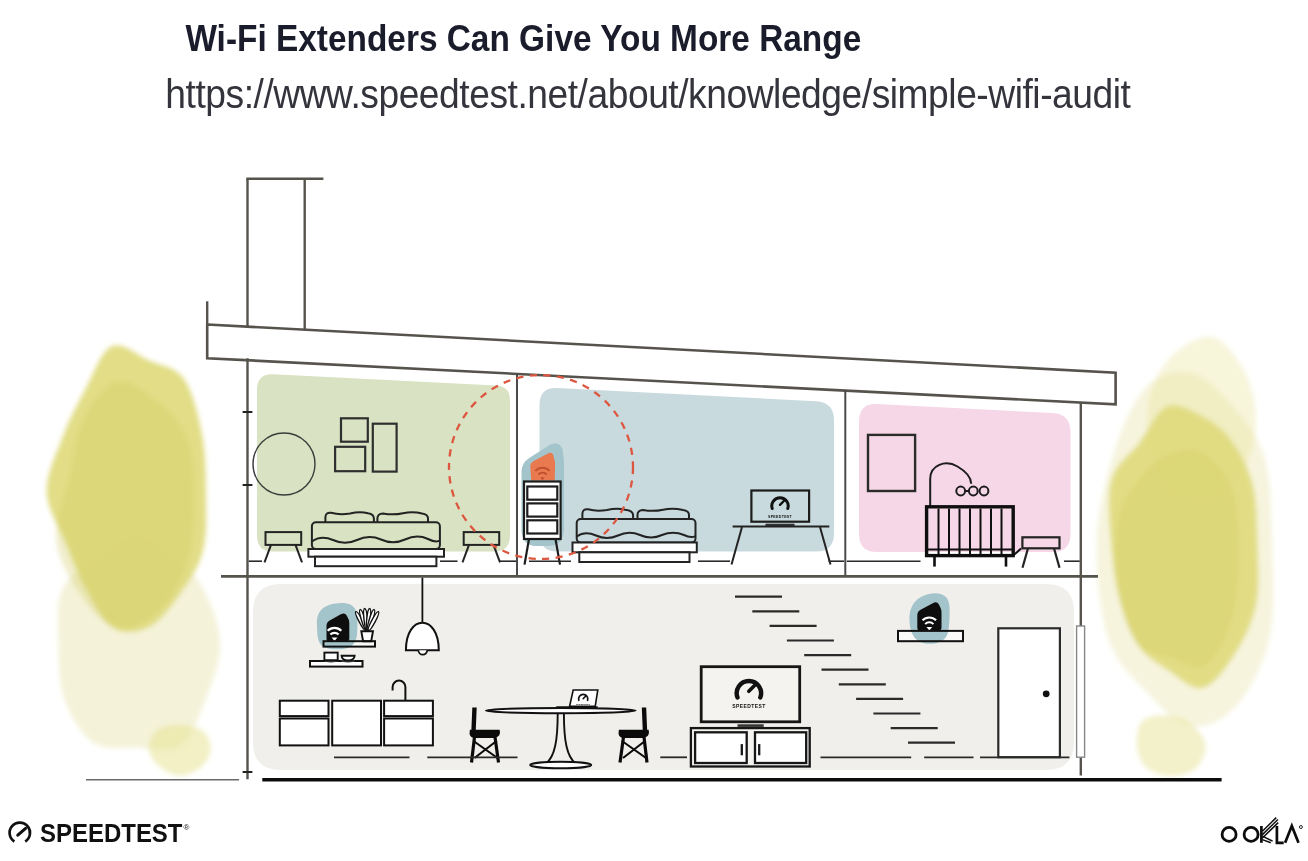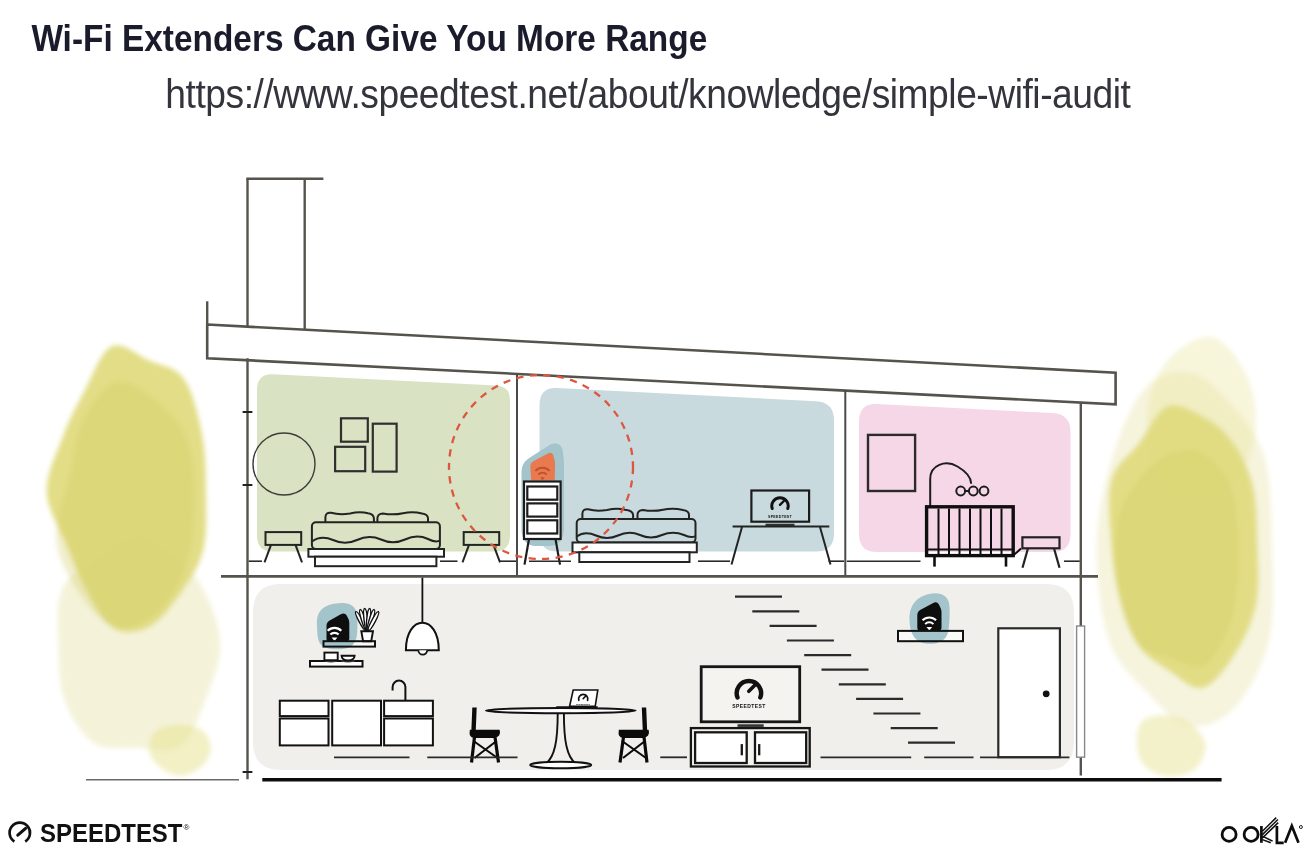--- a/index.html
+++ b/index.html
@@ -1,17 +1,17 @@
 <!DOCTYPE html>
 <html><head>
 <meta charset="utf-8">
 <style>
   html,body{margin:0;padding:0;background:#ffffff;width:1308px;height:861px;overflow:hidden;}
   body{font-family:"Liberation Sans", sans-serif;position:relative;}
-  .title{position:absolute;top:21px;left:0;width:1047px;text-align:left;font-weight:bold;font-size:36.5px;color:#1a1c2c;line-height:1;white-space:nowrap;}
+  .title{position:absolute;top:21px;left:0;width:1047px;text-align:center;font-weight:bold;font-size:36.5px;color:#1a1c2c;line-height:1;white-space:nowrap;}
   .title span{display:inline-block;transform:scaleX(0.915);transform-origin:center;letter-spacing:0px;}
   .subtitle{position:absolute;top:74px;left:-6px;width:1308px;text-align:center;font-weight:400;font-size:40px;color:#33343c;line-height:1;white-space:nowrap;}
   .subtitle span{display:inline-block;transform:scaleX(0.93);transform-origin:center;letter-spacing:-0.5px;}
   svg{position:absolute;top:0;left:0;}
 </style>
 </head>
 <body>
 
 <div class="title"><span>Wi-Fi Extenders Can Give You More Range</span></div>
 

